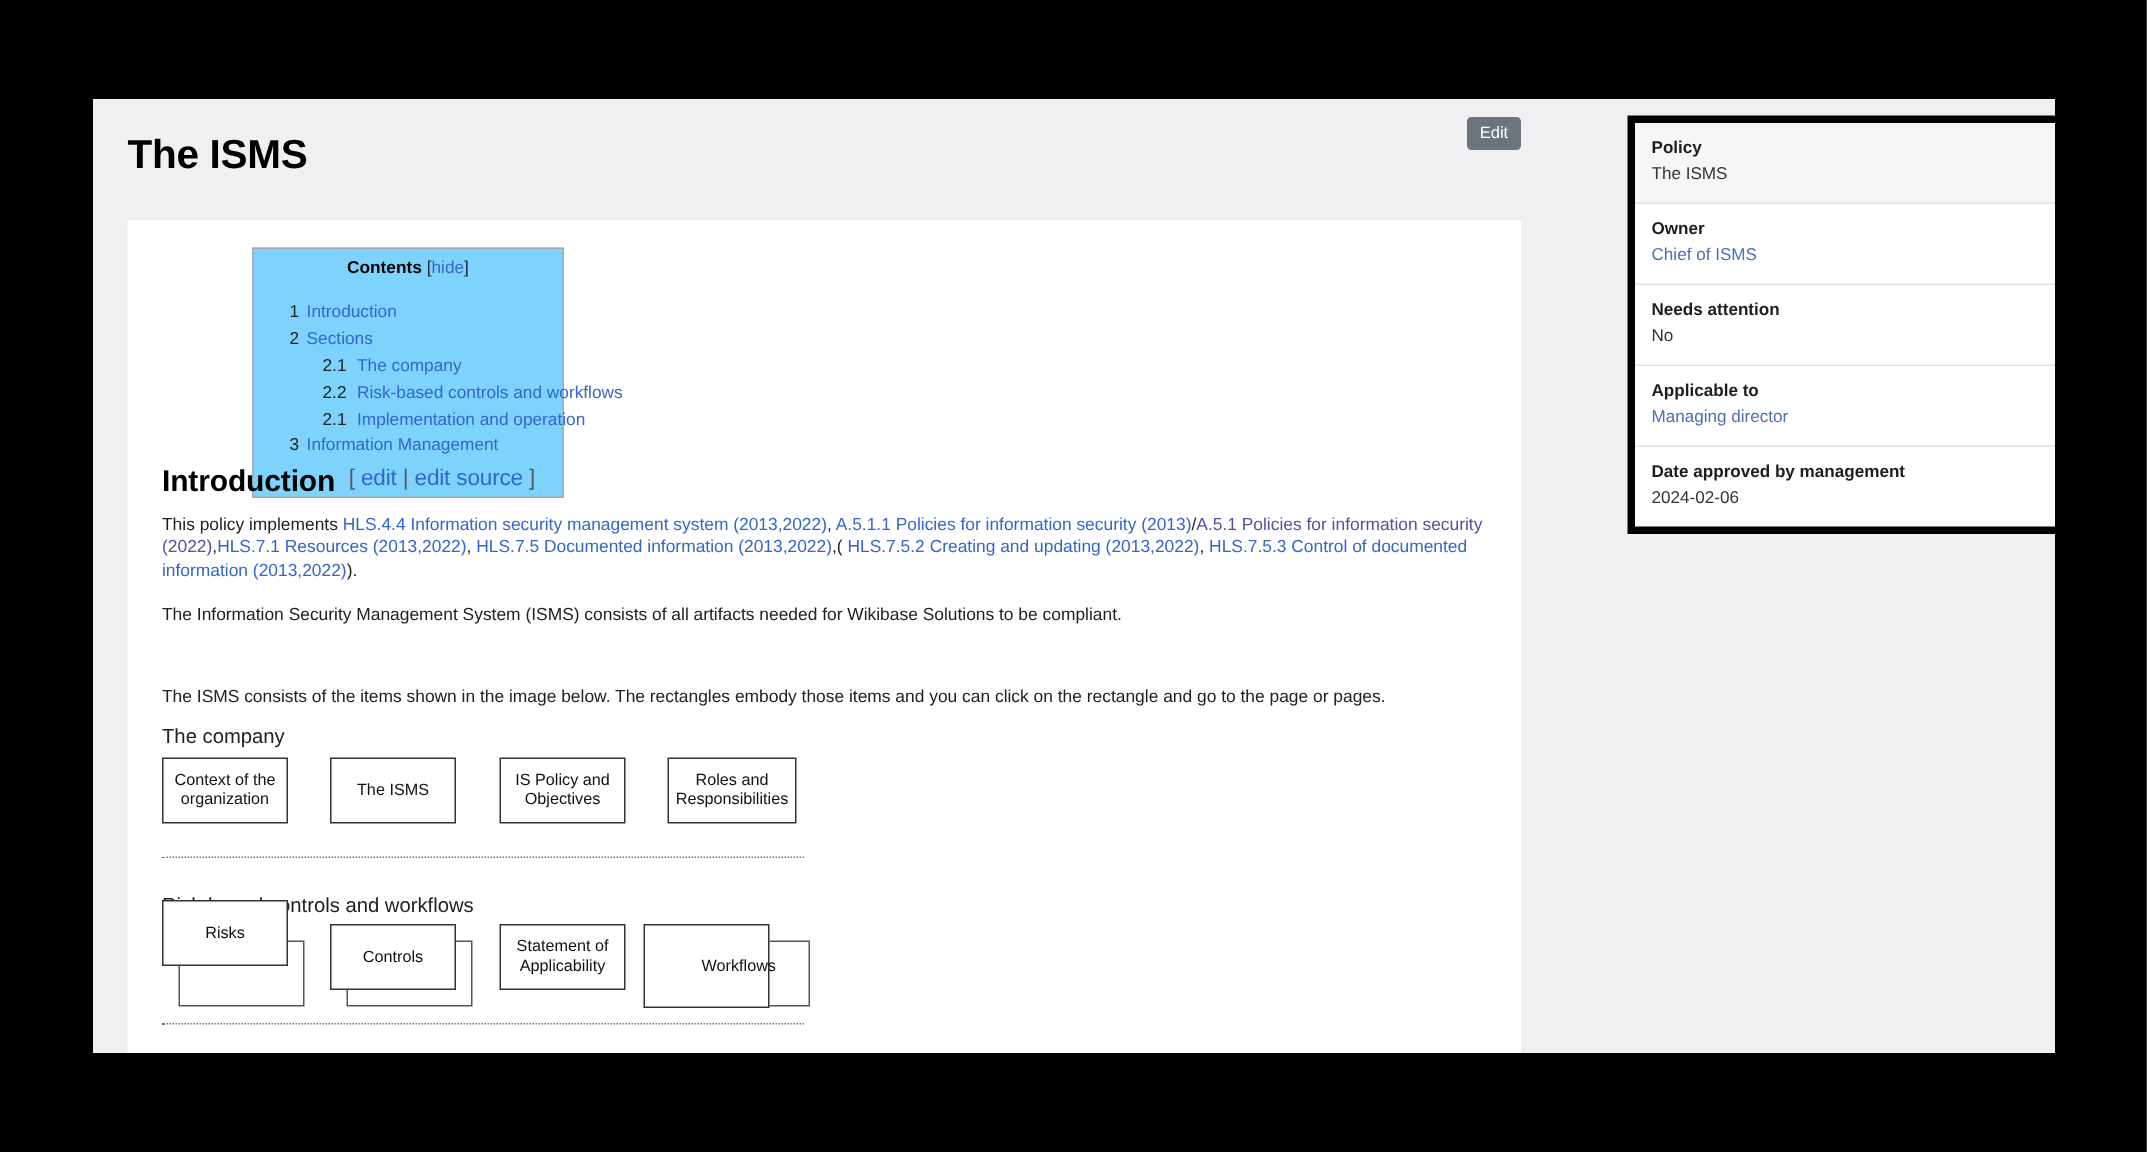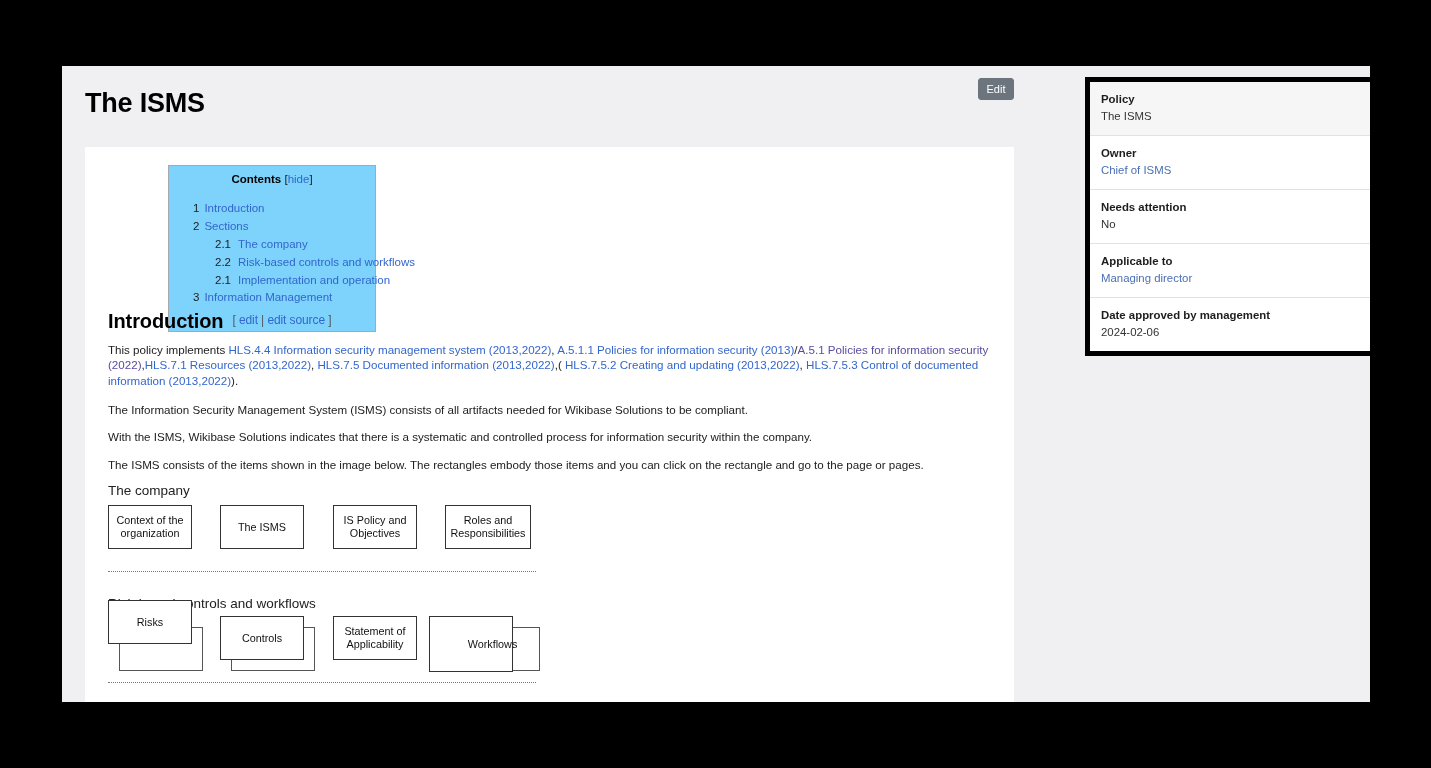--- a/index.html
+++ b/index.html
@@ -83,21 +83,21 @@
 
   
   .sect-head {
     position: absolute;
     font-size: 20px;
     font-weight: bold;
     color: #000;
     letter-spacing: -0.1px;
   }
   .sect-head .editlinks {
-    font-size: 12px;
+    font-size: 15px;
     font-weight: normal;
     color: #54595d;
     margin-left: 9px;
     vertical-align: 4px;
     white-space: nowrap;
   }
   .sect-head .editlinks a { color: #3366cc; text-decoration: none; }
   .sect-head .editlinks .sep { color: #54595d; }
 
   .bodytext {
@@ -215,21 +215,20 @@
           </ul>
       </div>
 
       <div class="sect-head" style="left:23px; top:163px;">
         <span>Introduction</span><span class="editlinks"><span>[</span>&nbsp;<a href="#">edit</a>&nbsp;<span class="sep">|</span>&nbsp;<a href="#">edit source</a>&nbsp;<span>]</span></span>
       </div>
 
       <div class="bodytext" id="para1" style="left:23px; top:195px; width:885px;"><span>This policy implements </span><a href="#">HLS.4.4 Information security management system (2013,2022)</a><span>, </span><a href="#">A.5.1.1 Policies for information security (2013)</a><span>/</span><a href="#" class="visited">A.5.1 Policies for information security (2022)</a><span>,</span><a href="#">HLS.7.1 Resources (2013,2022)</a><span>, </span><a href="#">HLS.7.5 Documented information (2013,2022)</a><span>,( </span><a href="#">HLS.7.5.2 Creating and updating (2013,2022)</a><span>, </span><a href="#">HLS.7.5.3 Control of documented information (2013,2022)</a><span>).</span></div>
 
       <div class="bodytext" style="left:23px; top:255px; width:885px;">The Information Security Management System (ISMS) consists of all artifacts needed for Wikibase Solutions to be compliant.</div>
-      <div class="bodytext" style="left:23px; top:282px; width:885px;">With the ISMS, Wikibase Solutions indicates that there is a systematic and controlled process for information security within the company.</div>
       <div class="bodytext" style="left:23px; top:310px; width:885px;">The ISMS consists of the items shown in the image below. The rectangles embody those items and you can click on the rectangle and go to the page or pages.</div>
 
       <div class="diagram-head" style="left:23px; top:336px;">The company</div>
 
       <div class="box" style="left:23px; top:358px; width:84px; height:44px;">Context of the organization</div>
       <div class="box" style="left:135px; top:358px; width:84px; height:44px;">The ISMS</div>
       <div class="box" style="left:248px; top:358px; width:84px; height:44px;">IS Policy and Objectives</div>
       <div class="box" style="left:360px; top:358px; width:86px; height:44px;">Roles and Responsibilities</div>
 
       <div class="dotline" style="left:23px; top:424px; width:428px;"></div>

